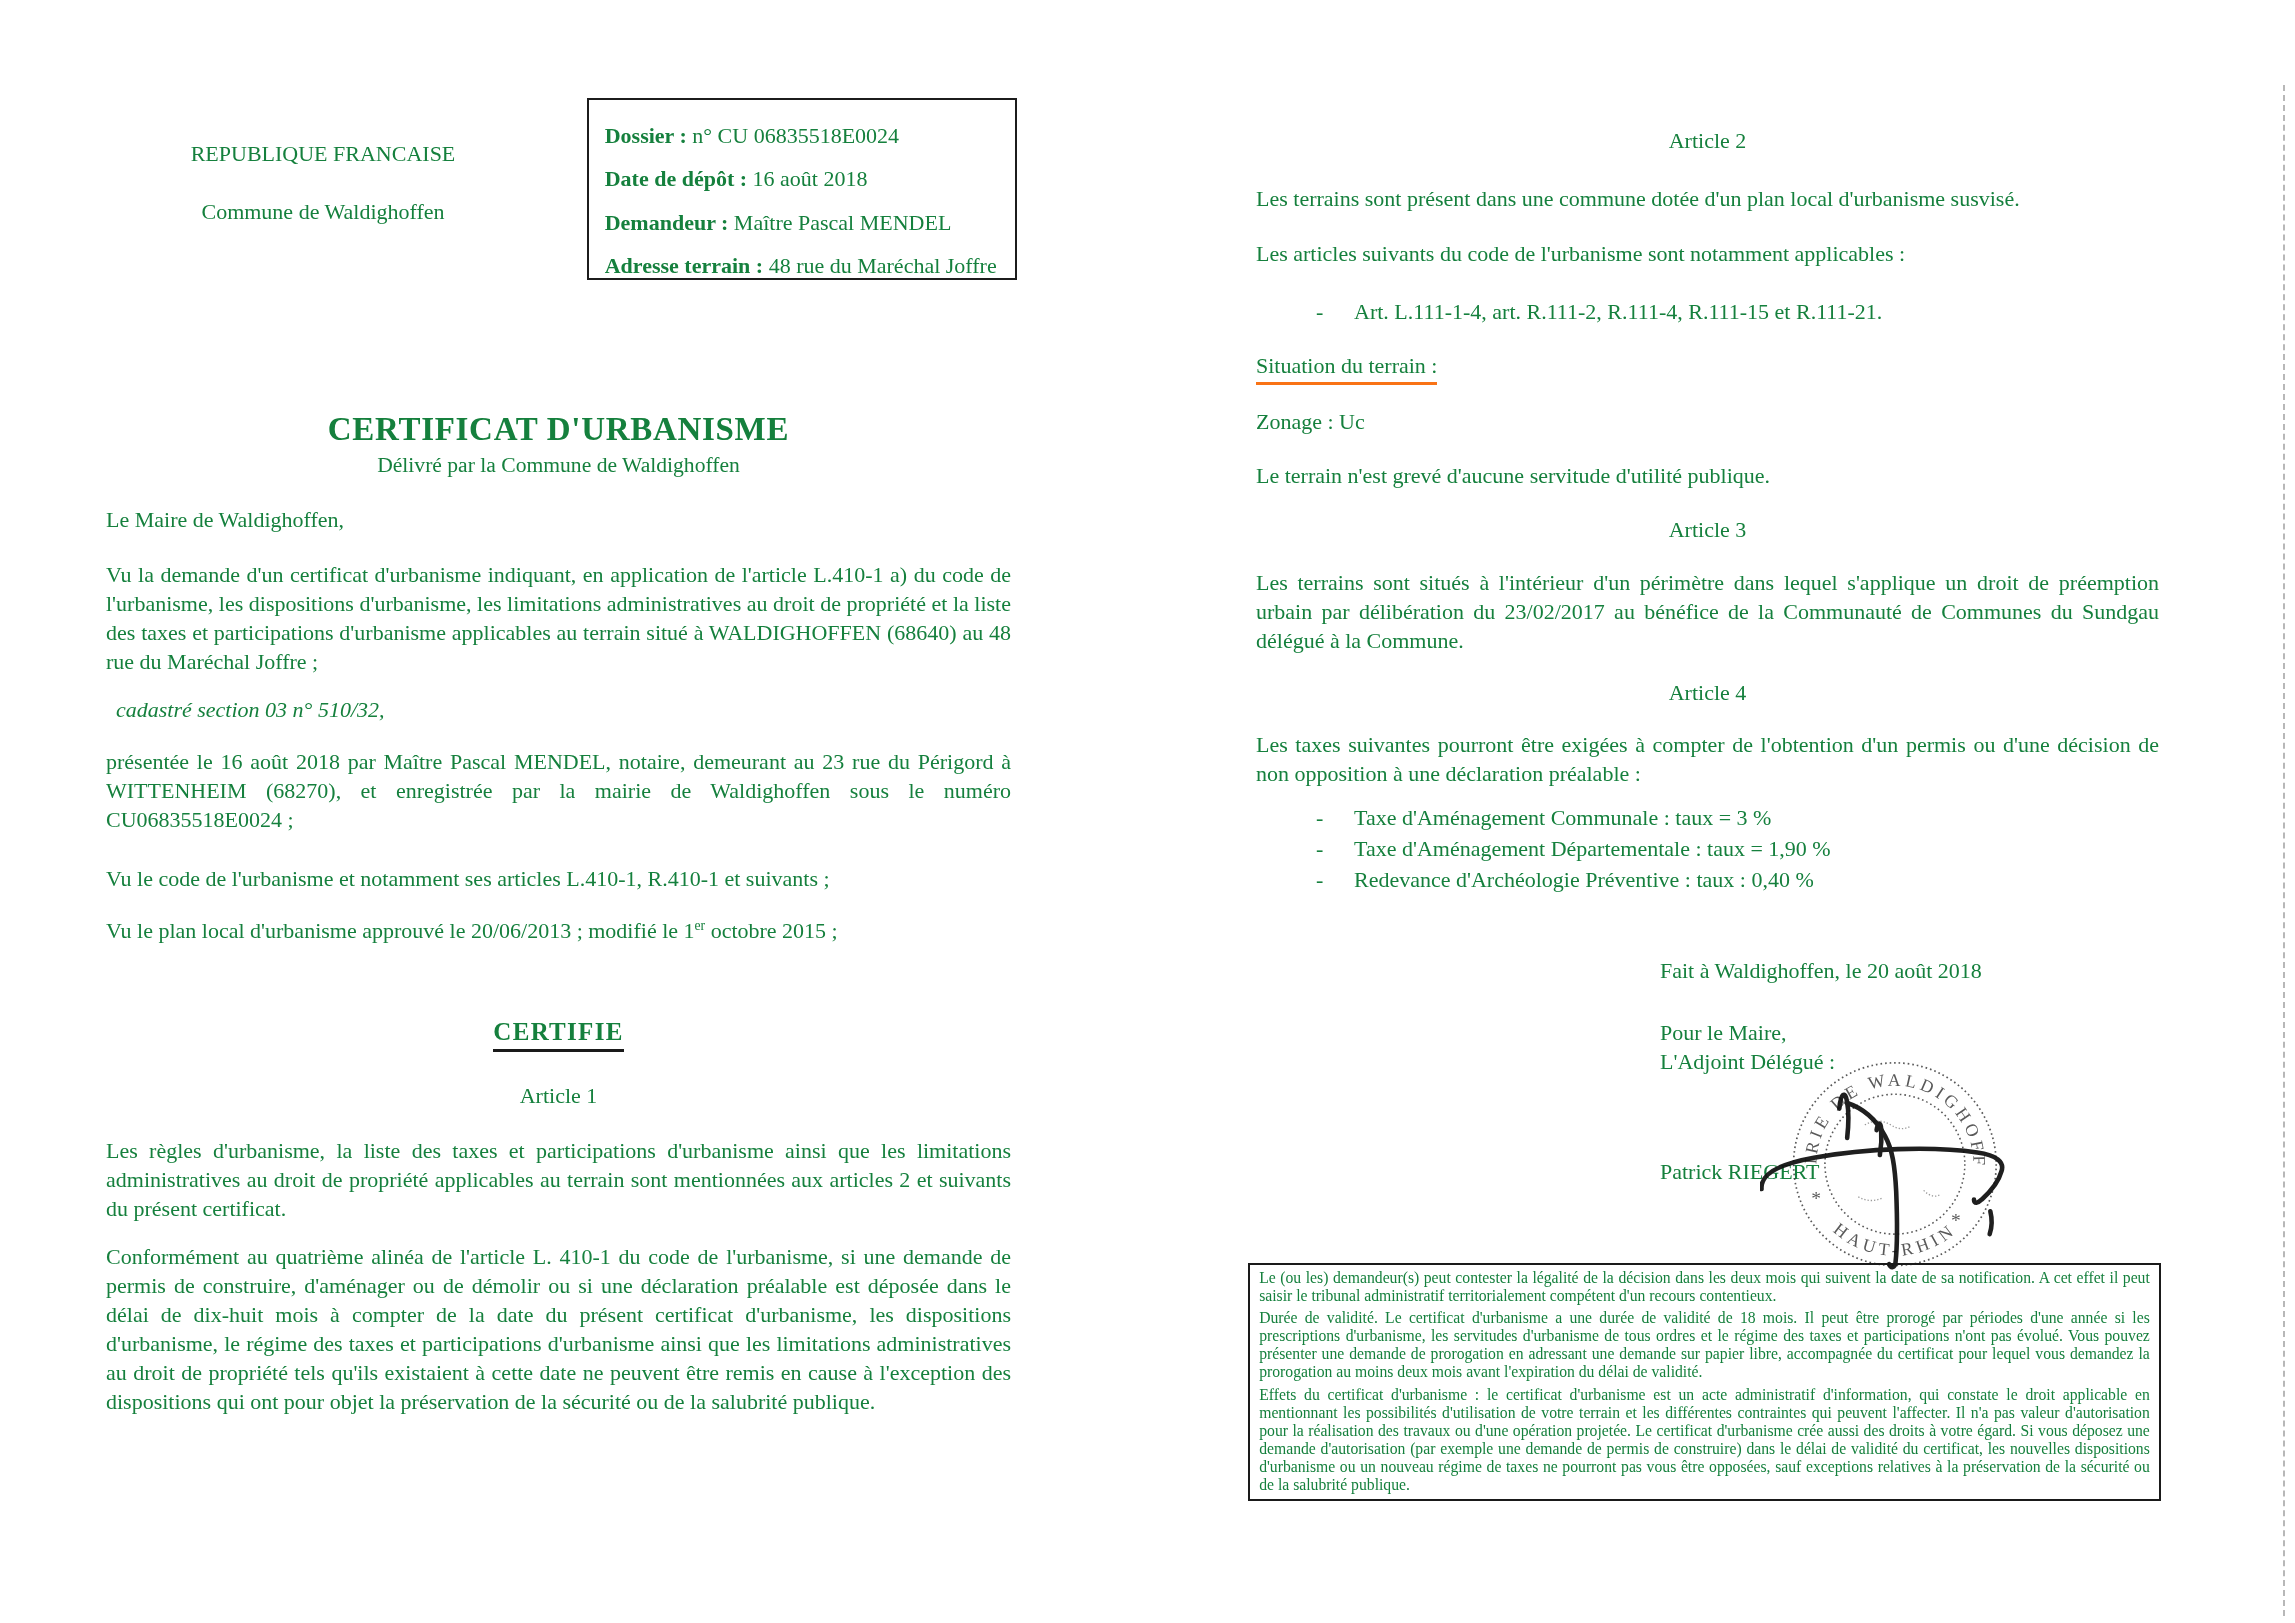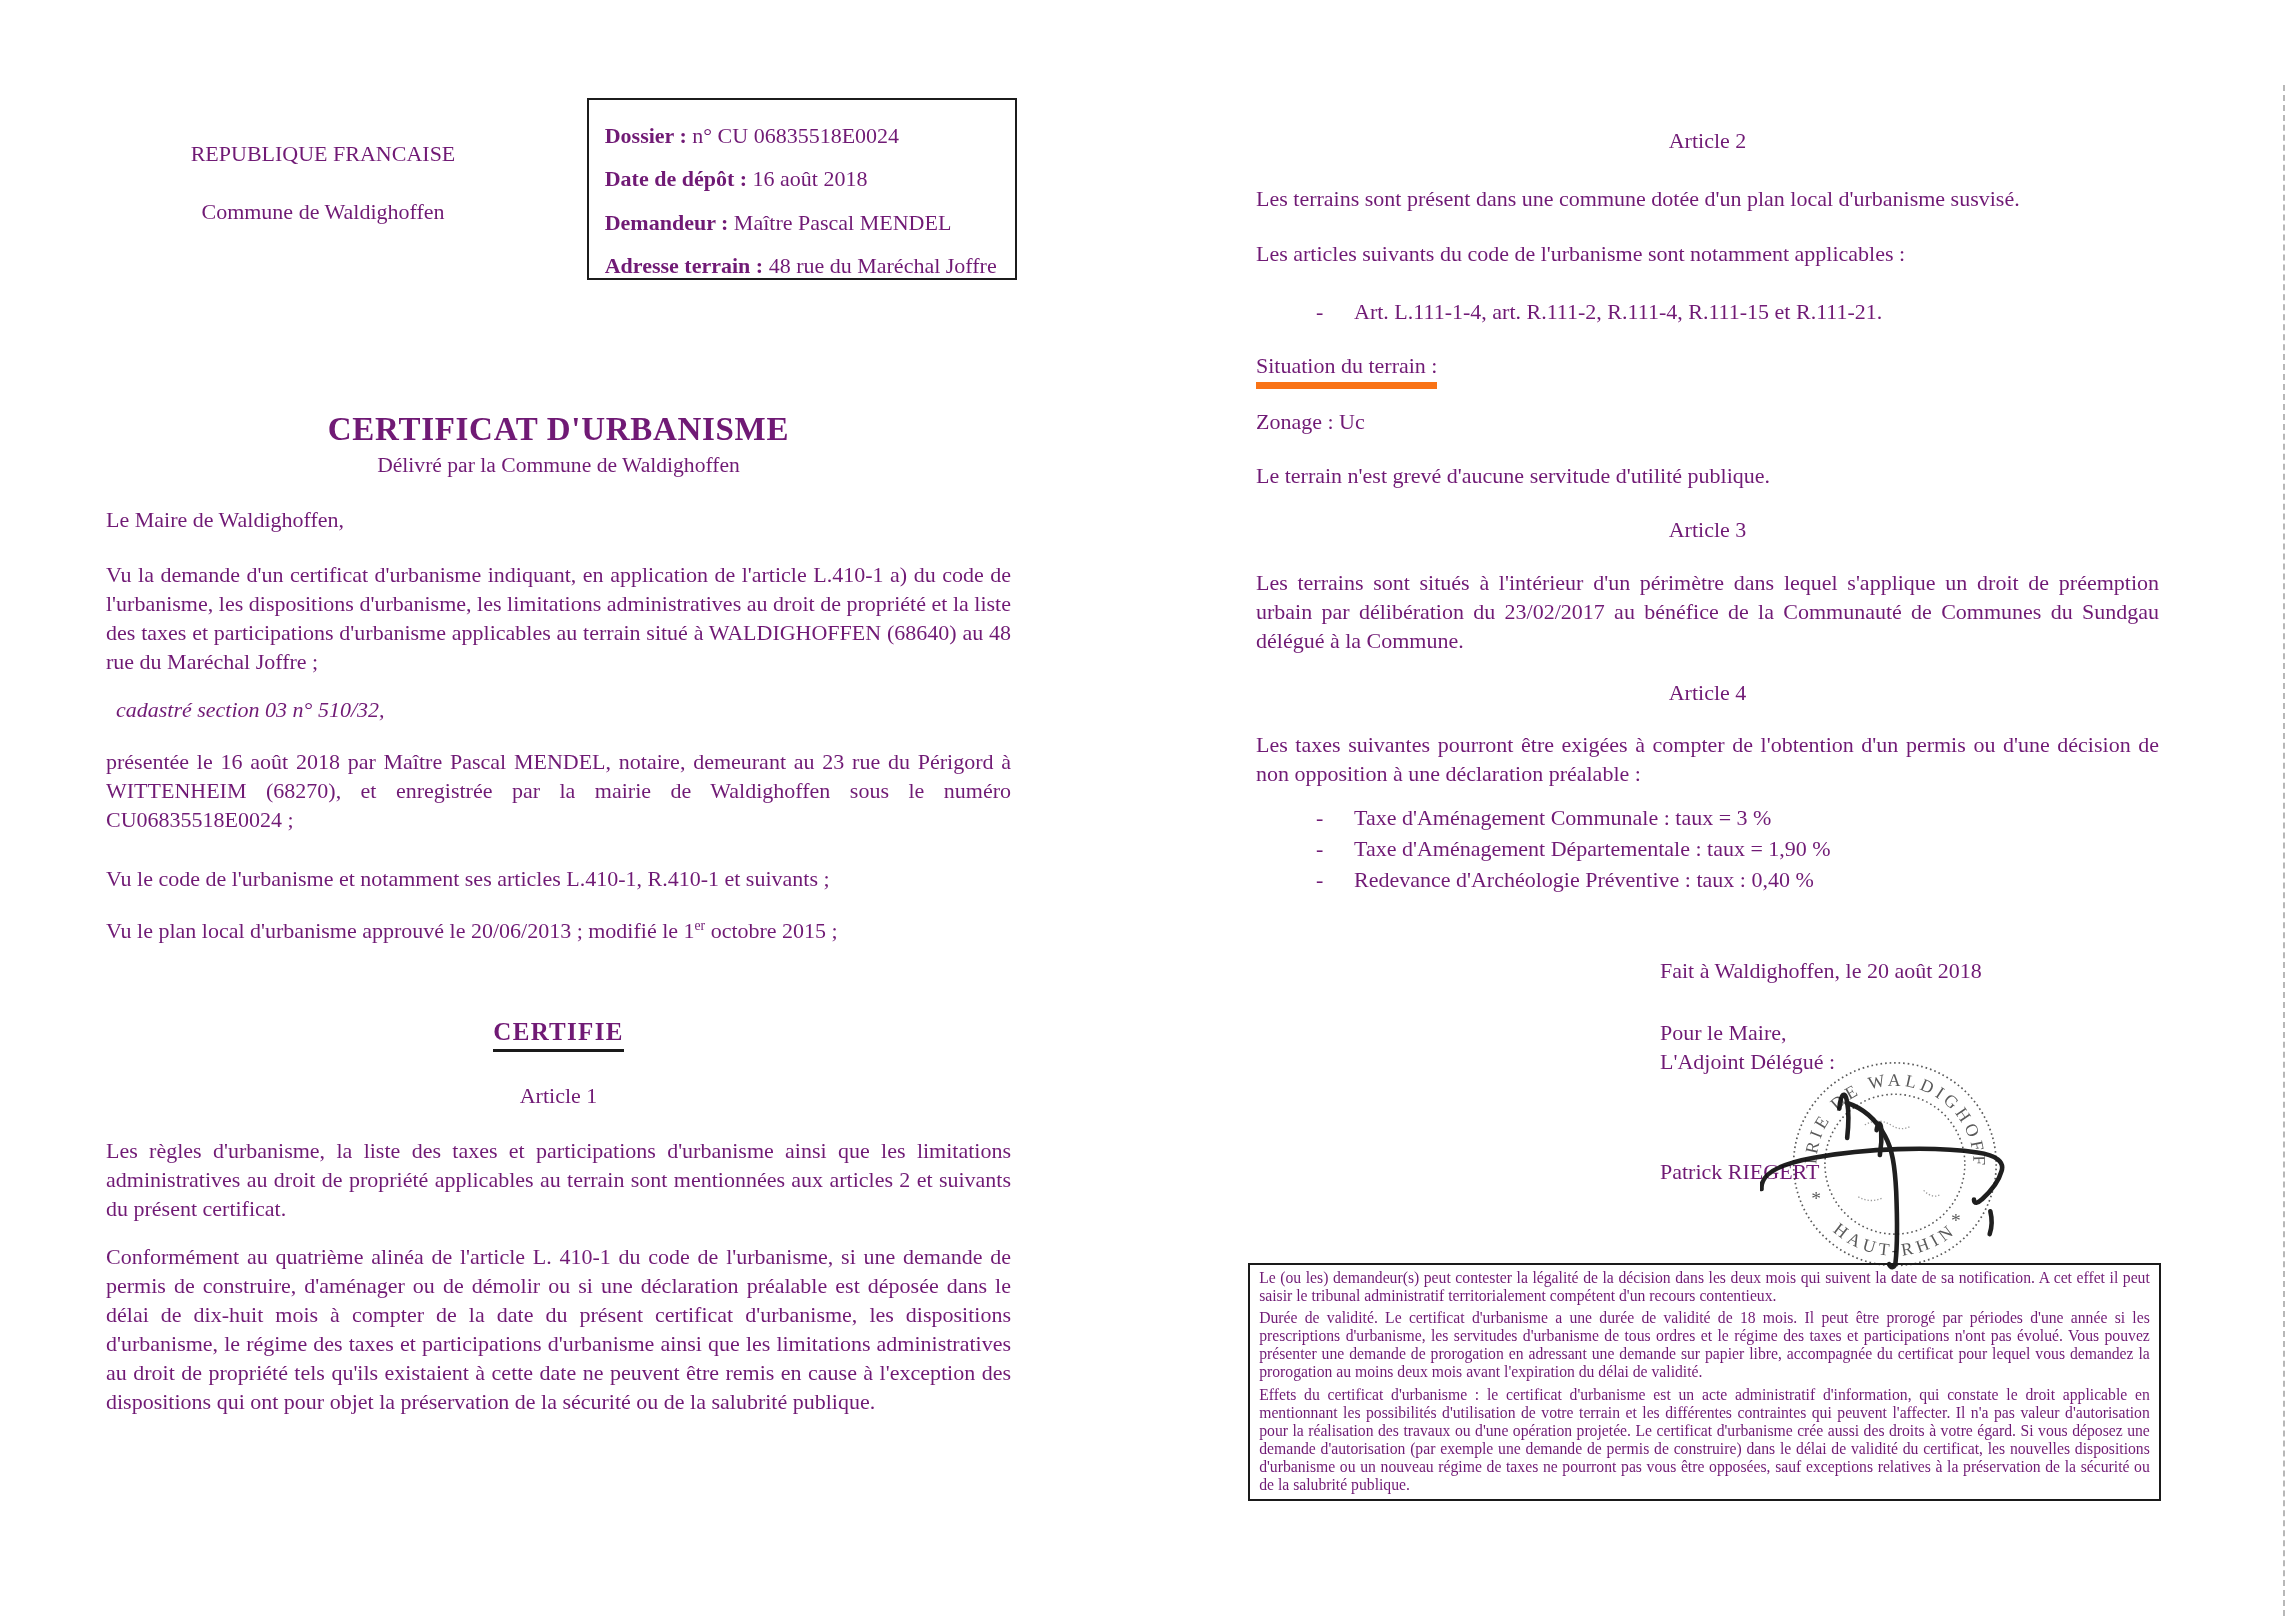--- a/index.html
+++ b/index.html
@@ -1,20 +1,20 @@
 <!DOCTYPE html>
 <html lang="fr" style="font-size:10.5px"><head>
 <meta charset="utf-8">
 <style>
   html,body{margin:0;padding:0;background:#ffffff;}
   #doc{
     position:relative;
     width:2295px;height:1623px;
     background:#ffffff;
-    color:#701a75;
+    color:#15803d;
     font-family:"Liberation Serif","DejaVu Serif",serif;
     font-size:22px;
     overflow:hidden;
   }
   .abs{position:absolute;}
   .lcol{left:106px;width:905px;}
   .rcol{left:1256px;width:903px;}
   .para{text-align:justify;line-height:29px;}
   .line{line-height:29px;}
   .centered{text-align:center;}
@@ -30,21 +30,21 @@
   .doc-title{font-size:33px;font-weight:bold;letter-spacing:0.7px;line-height:37px;}
   .doc-subtitle{font-size:21.6px;line-height:26px;margin-top:3.9px;}
   .certifie span{
     display:inline-block;
     font-size:25px;font-weight:bold;letter-spacing:1.3px;
     border-bottom:3.3px solid #1a1a1a;padding-bottom:3.3px;
   }
   .article-h{line-height:29px;}
   .situation span{
     display:inline-block;
-    border-bottom:7px solid #f97316;padding-bottom:2px;
+    border-bottom:3px solid #f97316;padding-bottom:2px;
   }
   .bullet-row{padding-left:98px;position:relative;line-height:31px;}
   .bullet-row .dash{position:absolute;left:60px;top:0;}
   .notice-box{
     left:1248px;top:1263px;width:913px;
     border:2px solid #1a1a1a;
     box-sizing:border-box;
     padding:3.9px 9.2px 5.2px 9.2px;
     font-size:15.7px;line-height:18px;
     text-align:justify;

